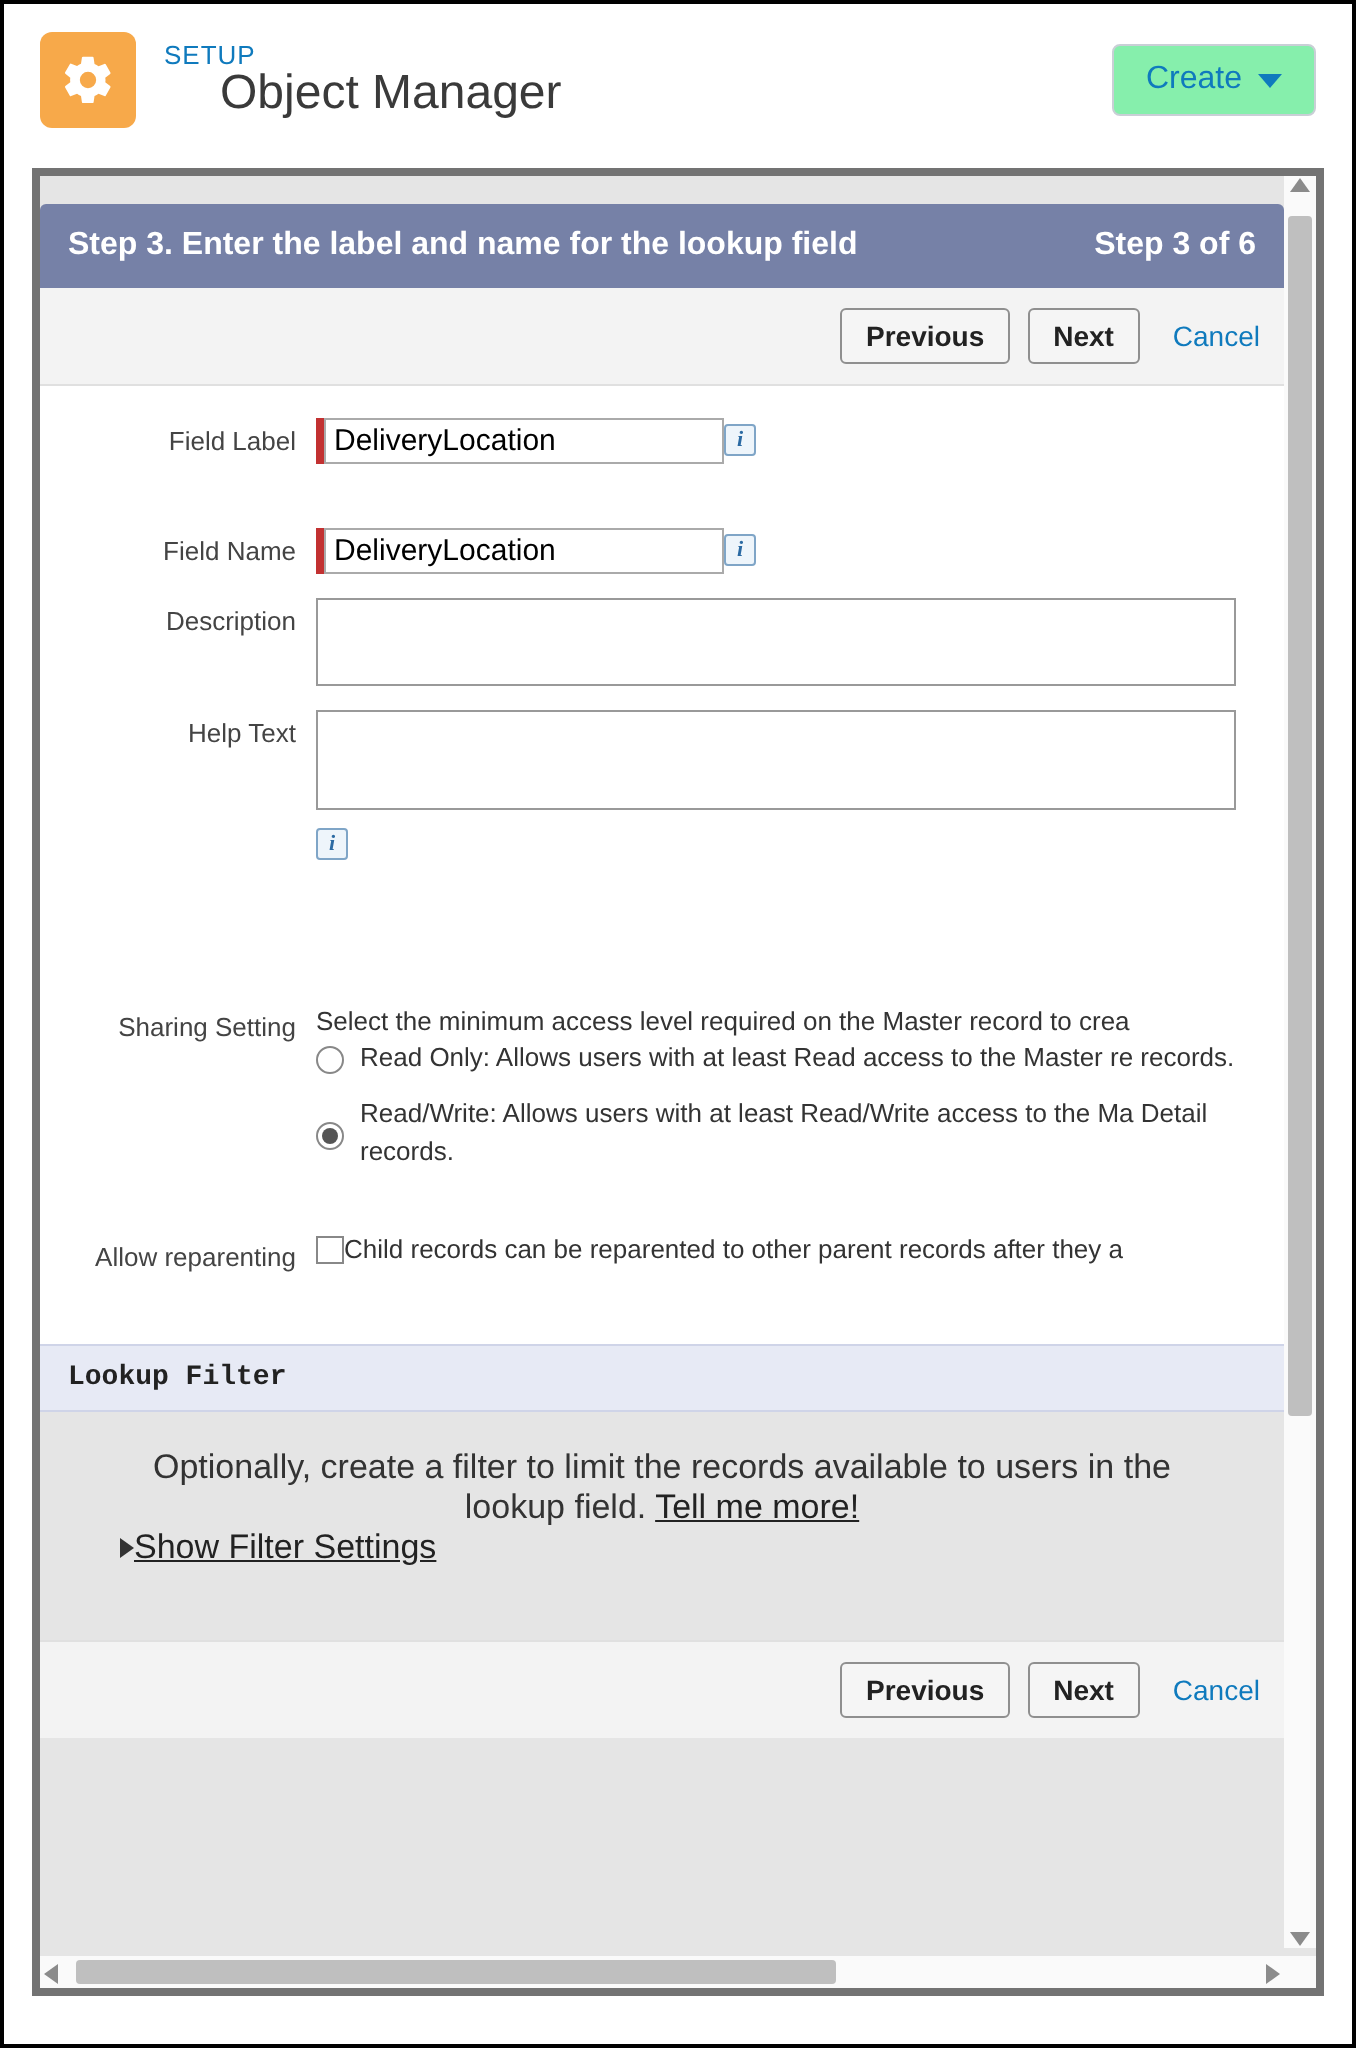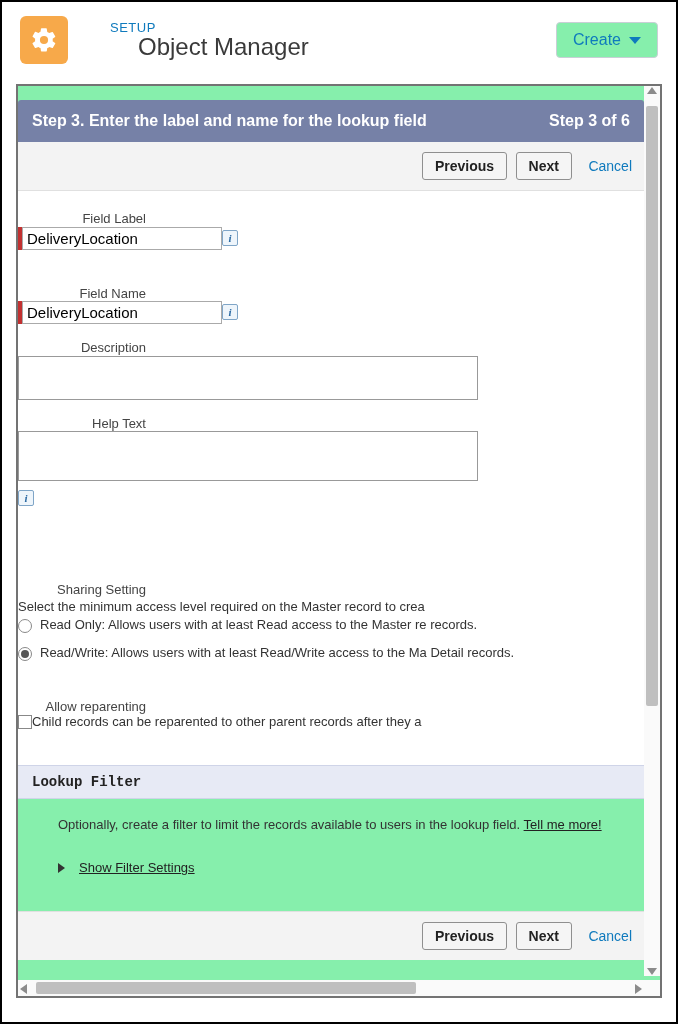--- a/index.html
+++ b/index.html
@@ -1,30 +1,30 @@
 <!DOCTYPE html>
 <html><head>
   <meta charset="utf-8">
   <style>
     * { box-sizing: border-box; margin: 0; padding: 0; font-family: -apple-system, BlinkMacSystemFont, "Segoe UI", Arial, sans-serif; }
     body { width: 678px; height: 1024px; background: #fff; border: 2px solid #000; overflow: hidden; }
     
     
-    .header { display: flex; align-items: center; padding: 14px 18px; gap: 28px; }
+    .header { display: flex; align-items: center; padding: 14px 18px; }
     .setup-icon { width: 48px; height: 48px; background: #f7a94a; border-radius: 6px; display: flex; align-items: center; justify-content: center; }
     .setup-icon svg { width: 28px; height: 28px; fill: #fff; }
     .header-text { margin-left: 14px; flex: 1; }
     .setup-label { color: #0f7abd; font-size: 13px; letter-spacing: 0.5px; }
     .page-title { color: #3a3a3a; font-size: 24px; font-weight: 300; margin-top: -2px; margin-left: 28px; }
     .create-btn { border: 1px solid #c9cfd6; background: #86efac; color: #0f7abd; font-size: 16px; padding: 8px 16px; border-radius: 4px; display: flex; align-items: center; gap: 8px; }
     .create-btn .tri { width: 0; height: 0; border-left: 6px solid transparent; border-right: 6px solid transparent; border-top: 7px solid #0f7abd; }
     
     
     .frame-wrap { padding: 6px 14px 10px 14px; height: 930px; position: relative; }
-    .frame { border: 2px solid #737373; height: 100%; background: #86efac; overflow: hidden; position: relative; padding-left: 35px; }
+    .frame { border: 4px solid #737373; height: 100%; background: #e5e5e5; overflow: hidden; position: relative; padding-left: 35px; }
     .vscroll { position: absolute; top: 0; right: 0; bottom: 20px; width: 16px; background: #fafafa; }
     .vscroll::before { content:""; position: absolute; top:1px; left:3px; width:0;height:0;border-left:5px solid transparent;border-right:5px solid transparent;border-bottom:7px solid #8b8b8b; }
     .vscroll .thumb { position: absolute; top: 20px; left: 2px; right: 2px; height: 600px; background: #bfbfbf; border-radius: 2px; }
     .vscroll::after { content:""; position: absolute; bottom:1px; left:3px; width:0;height:0;border-left:5px solid transparent;border-right:5px solid transparent;border-top:7px solid #8b8b8b; }
     .hscroll { position: absolute; bottom: 0; left: 0; right: 16px; height: 16px; background: #fafafa; }
     .hscroll::before { content:""; position:absolute; left:2px; top:4px; width:0;height:0;border-top:5px solid transparent;border-bottom:5px solid transparent;border-right:7px solid #8b8b8b; }
     .hscroll .thumb { position: absolute; left: 18px; top: 2px; height: 12px; width: 380px; background: #bfbfbf; border-radius: 2px; }
     .hscroll::after { content:""; position:absolute; right:2px; top:4px; width:0;height:0;border-top:5px solid transparent;border-bottom:5px solid transparent;border-left:7px solid #8b8b8b; }
     .corner { position: absolute; bottom: 0; right: 0; width: 16px; height: 16px; background: #fafafa; }
     
@@ -34,40 +34,40 @@
     .stepbar { background: #7681a7; color: #fff; padding: 12px 14px; font-size: 16px; font-weight: 700; display: flex; justify-content: space-between; margin-top: 14px; border-radius: 3px 3px 0 0;}
     
     
     .btnrow { background: #f3f3f3; border-bottom: 1px solid #e0e0e0; padding: 10px 12px; text-align: right; }
     .btnrow.bottom { border-top: 1px solid #e0e0e0; border-bottom: none; margin-top: 6px;}
     .std-btn { display: inline-block; background: #f5f5f5; border: 1px solid #8f8f8f; color: #222; font-size: 14px; font-weight: 700; padding: 5px 12px; border-radius: 3px; margin-left: 4px; }
     .cancel-link { display: inline-block; color: #0f7abd; font-size: 14px; margin-left: 12px; }
     
     
     .form-area { background: #fff; padding: 10px 0; }
-    .row { display: flex; align-items: flex-start; padding: 6px 14px 6px 0; flex-direction: column; }
+    .row { display: flex; align-items: flex-start; padding: 6px 14px 6px 0; }
     .lab { width: 138px; text-align: right; font-size: 13px; color: #444; padding-right: 10px; padding-top: 4px; line-height: 1.2;}
     .val { flex: 1; display: flex; align-items: flex-start; gap: 0; color: #333; font-size: 13px;}
     .req-bar { display: flex; align-items: stretch; }
     .req-bar .bar { width: 4px; background: #c23131; }
     .text-input { font-size: 15px; padding: 2px 4px; border: 1px solid #aaa; width: 200px; font-family: inherit; }
     .ta { border: 1px solid #999; resize: none; font-family: inherit; font-size: 14px; padding: 3px; }
     .info-icon { display:inline-flex; width:16px; height:16px; border:1px solid #7fa5c7; border-radius:2px; background:#eef5fb; align-items:center; justify-content:center; margin-top:3px;}
     .info-icon::before { content:"i"; font-family: Georgia, serif; font-style: italic; font-weight: bold; color:#2b6aa3; font-size:11px; }
     
     .radio-row { display:flex; gap:8px; align-items:center; margin-bottom:8px; }
     .radio { width:14px; height:14px; border:1px solid #888; border-radius:50%; margin-top:2px; background:#fff; position:relative; flex:none;}
     .radio.checked::after { content:""; position:absolute; top:2px; left:2px; width:8px; height:8px; background:#555; border-radius:50%; }
     .checkbox { width:14px; height:14px; border:1px solid #888; background:#fff; flex:none; margin-top:1px;}
     
     
     .lf-header { background: #e7eaf5; border-top:1px solid #cfd4e8; border-bottom:1px solid #cfd4e8; padding: 8px 14px; font-size: 14px; font-weight: 700; color:#222;font-family:Liberation Mono, monospace; }
-    .lf-body { padding: 18px 40px 30px 40px; font-size: 13px; color:#333; }
+    .lf-body { padding: 18px 40px 30px 40px; font-size: 17px; color:#333;text-align:center; }
     .tmm { text-decoration: underline; color:#222;}
-    .sfs-row { margin-top: 28px; display:flex; align-items:center; gap:14px; }
+    .sfs-row { display:flex; align-items:center; gap:0; }
     .tri2 { width:0;height:0;border-top:5px solid transparent;border-bottom:5px solid transparent;border-left:7px solid #333;}
     .sfs { text-decoration: underline; color:#222;}
     
     .spacer { height: 50px;}
   </style>
 </head>
 <body>
 
 <div class="header">
   <div class="setup-icon">

